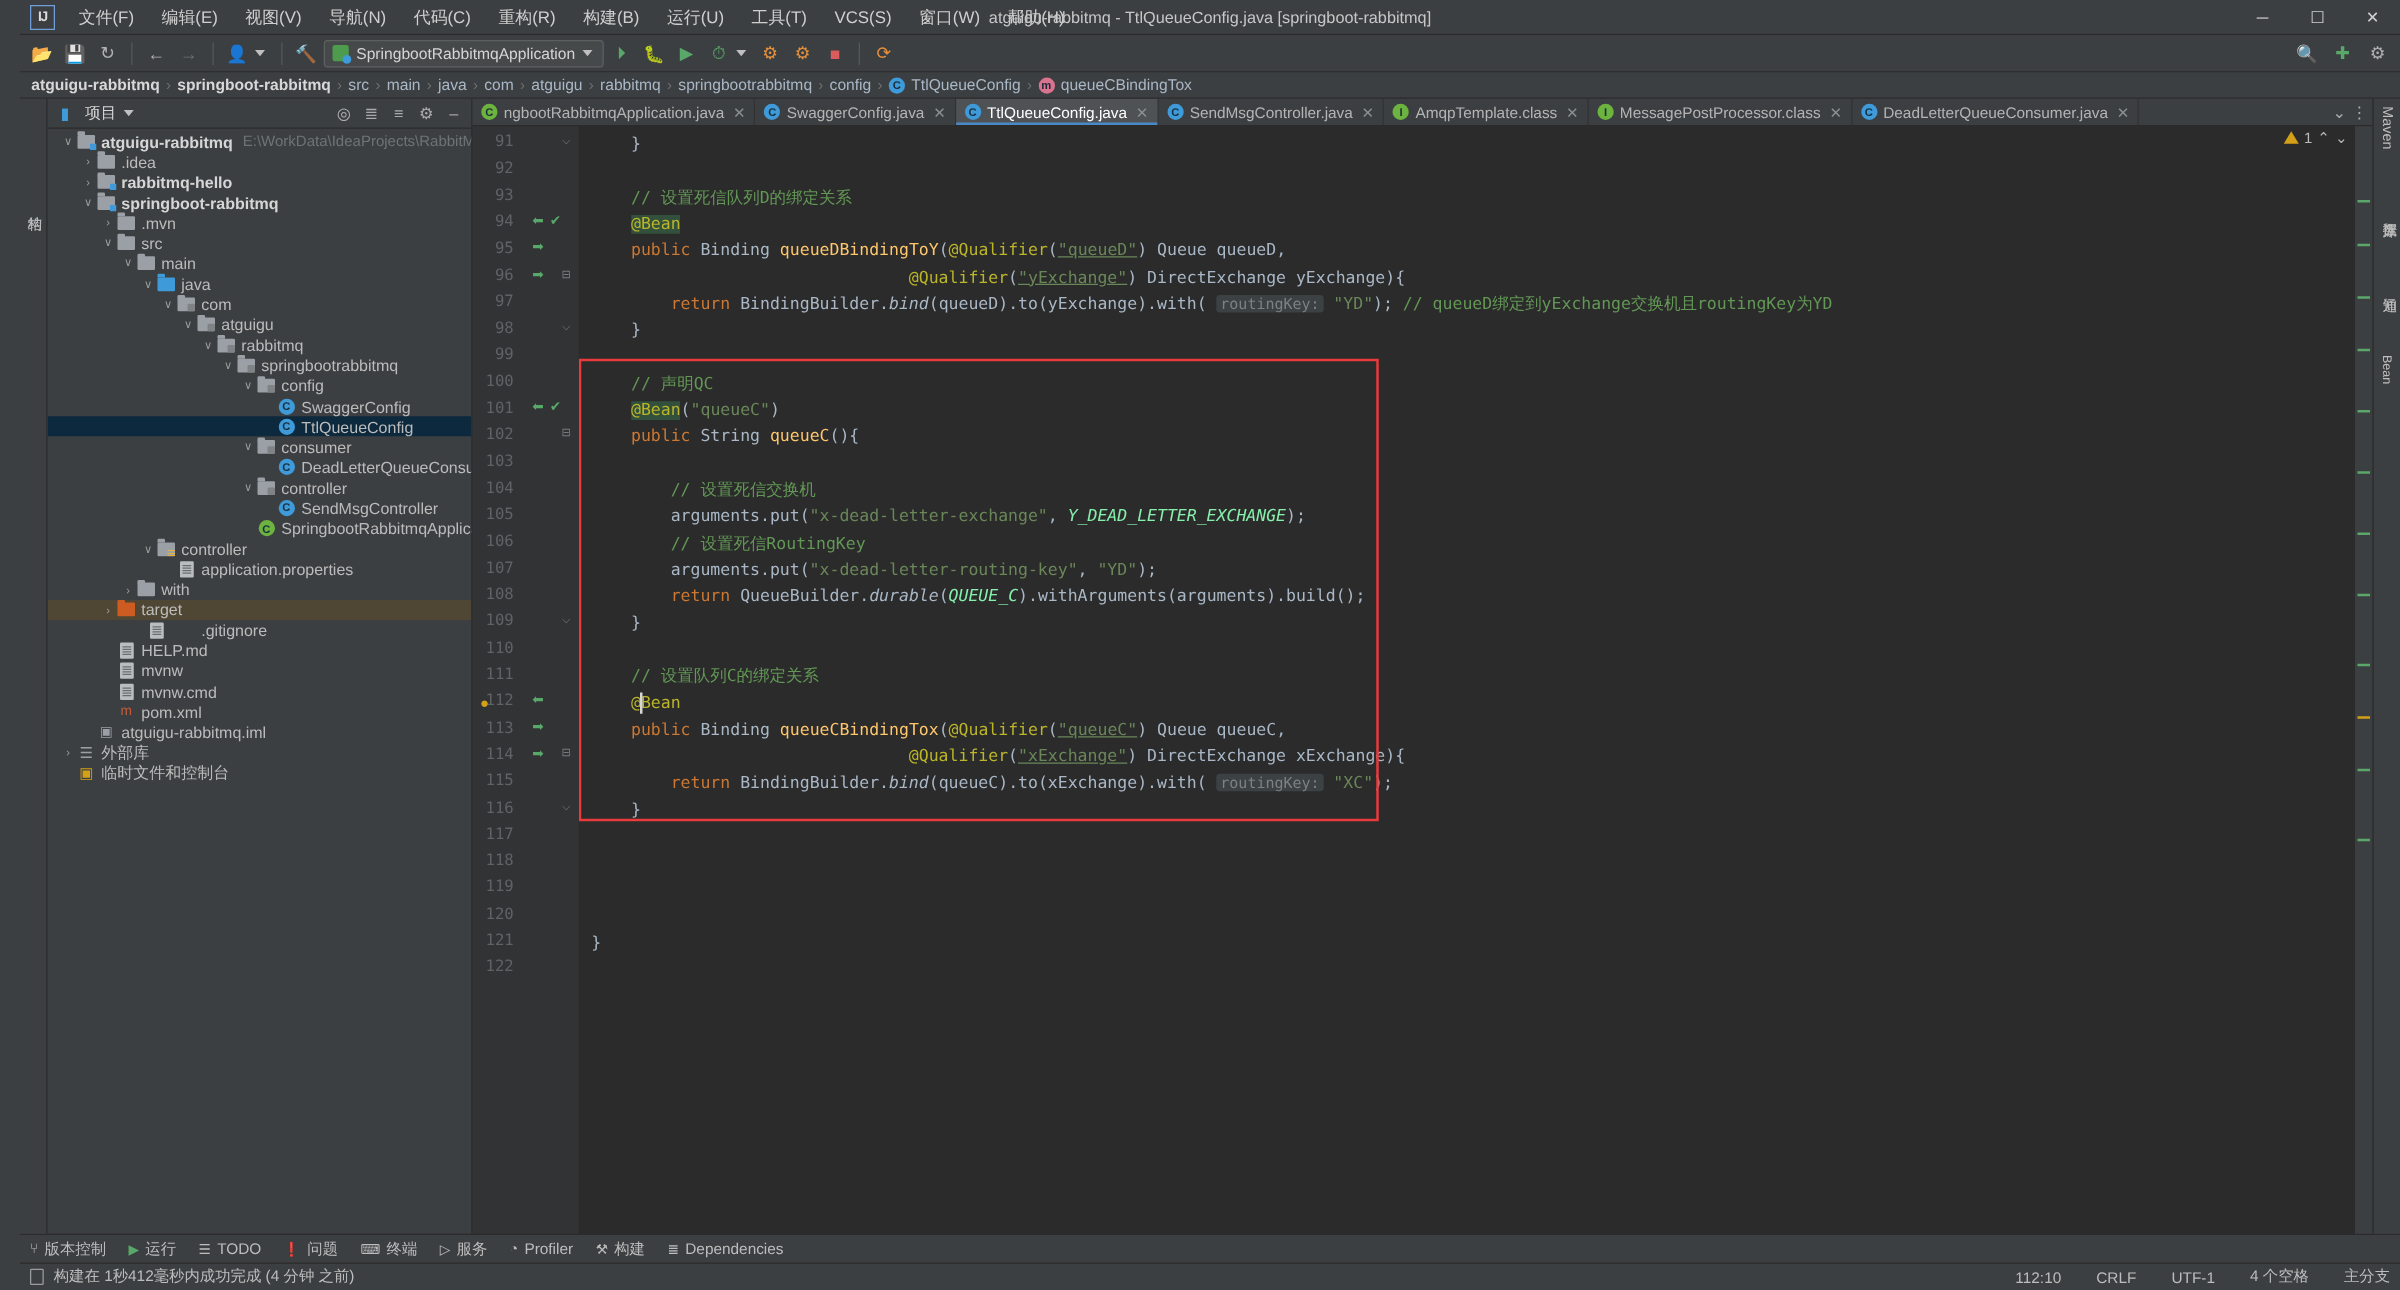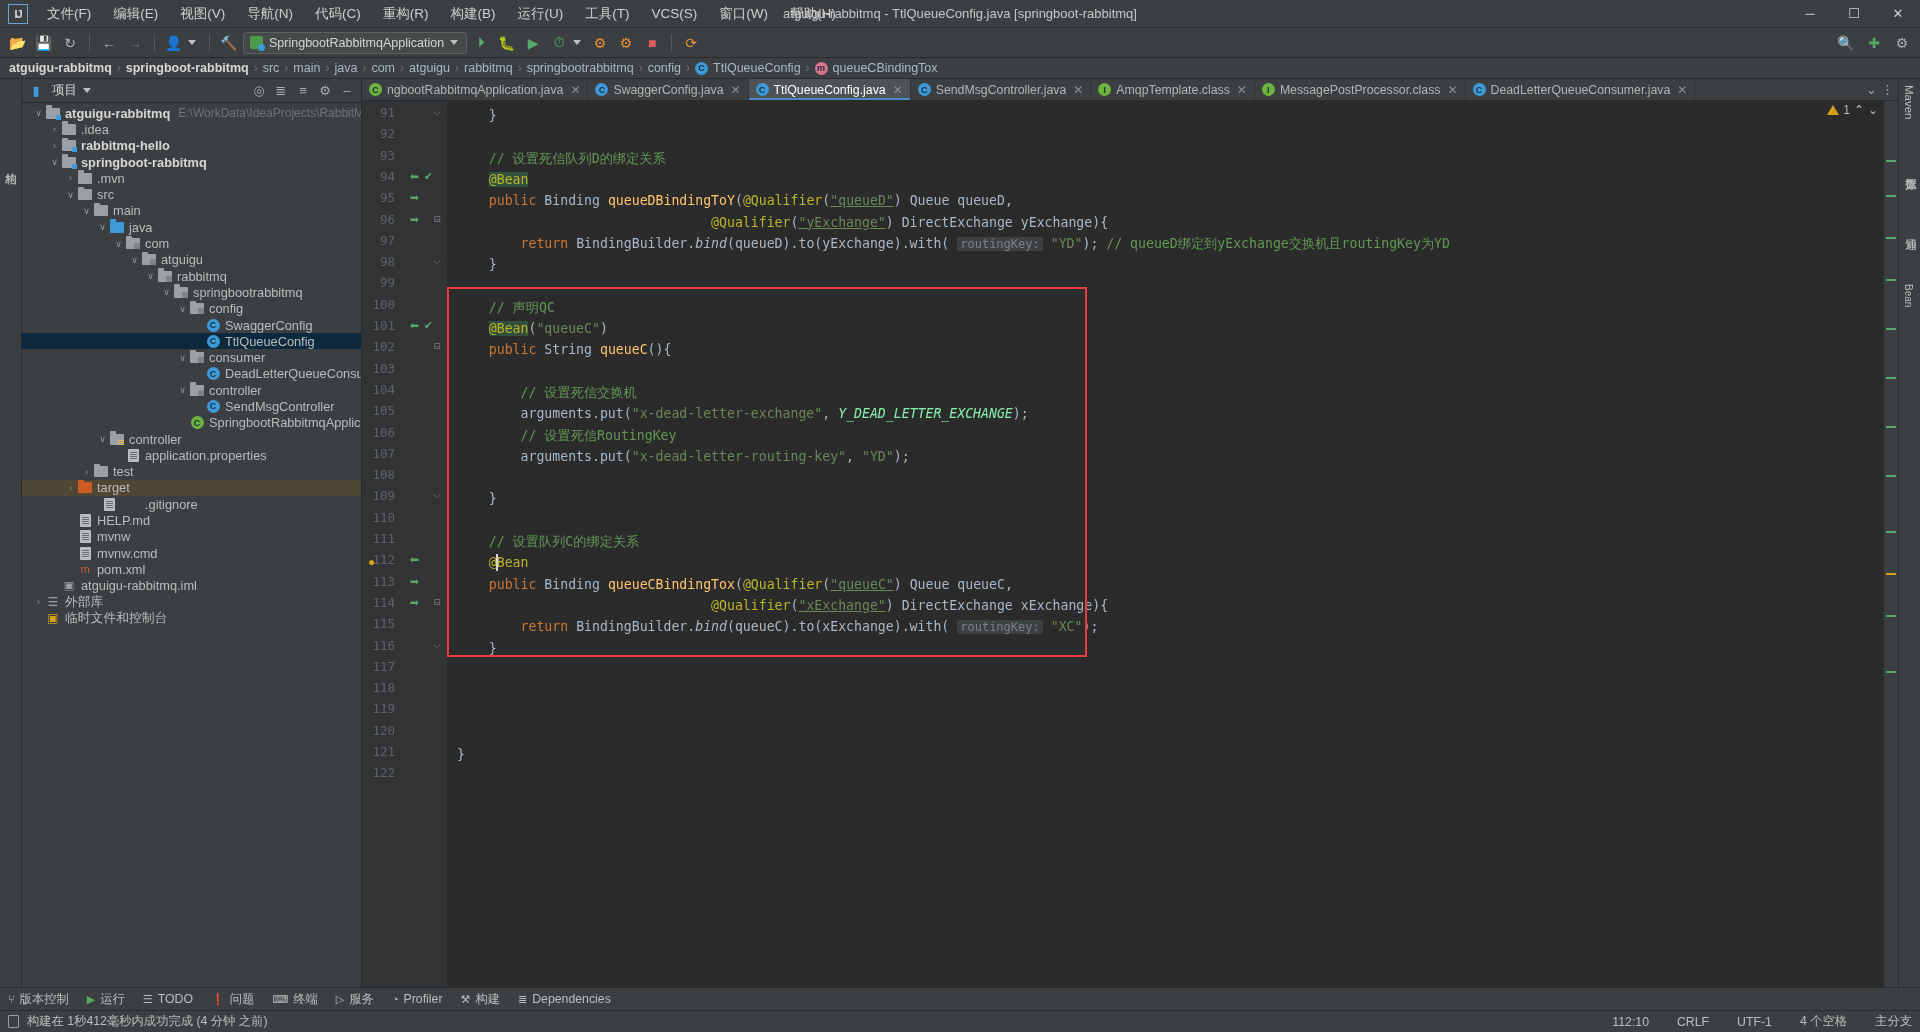--- a/index.html
+++ b/index.html
@@ -1,18 +1,18 @@
 <!DOCTYPE html>
 <html><head>
 <meta charset="utf-8">
 <style>
   * { box-sizing: border-box; margin:0; padding:0; }
   html,body { width:1920px; height:1032px; overflow:hidden; background:#3c3f41;
     font-family:"Liberation Sans","DejaVu Sans",sans-serif; font-size:13px; color:#bbbbbb; }
-  .app { width:1920px; height:1032px; display:flex; flex-direction:column; }
+  .app { width:1920px; height:1032px; display:flex; flex-direction:column;padding-left:16px; }
 
   
   .titlebar { height:28px; background:#3c3f41; display:flex; align-items:center;
      border-bottom:1px solid #2b2b2b; flex:0 0 28px; }
   .ij-logo { width:20px; height:20px; margin:0 8px 0 8px; border:1px solid #6f9fd8;
      background:#3c3f41; color:#ddd; font-size:11px; font-weight:bold; display:flex;
      align-items:center; justify-content:center; letter-spacing:-1px; }
   .menu { display:flex; align-items:center; gap:0px; }
   .menu-item { padding:4px 11px; font-size:13.5px; color:#cfcfcf; white-space:nowrap; }
   .title-text { position:absolute; left:0; right:0; text-align:center; font-size:13px;
@@ -462,21 +462,21 @@
             <span class="ico">
               <span class="doc"></span>
             </span>
             <span class="nlabel">application.properties</span>
           </div>
           <div class="node" style="padding-left: 58px;">
             <span class="arrow">›</span>
             <span class="ico">
               <span class="f"></span>
             </span>
-            <span class="nlabel">test</span>
+            <span class="nlabel">with</span>
           </div>
           <div class="node target-hl" style="padding-left: 42px;">
             <span class="arrow">›</span>
             <span class="ico">
               <span class="f orange"></span>
             </span>
             <span class="nlabel">target</span>
           </div>
           <div class="node" style="padding-left: 42px; gap: 24px;">
             <span class="arrow"></span>
@@ -649,20 +649,21 @@
             <div class="cline" style="top: 131.8px;">        <span class="kw">return</span> <span class="txt">BindingBuilder.</span><span class="typ" style="font-style:italic">bind</span><span class="txt">(queueD).to(yExchange).with(</span> <span class="hint">routingKey:</span> <span class="str">"YD"</span><span class="txt">); </span><span class="cmt">// queueD绑定到yExchange交换机且routingKey为YD</span></div>
             <div class="cline" style="top: 153.1px;">    <span class="txt">}</span></div>
             <div class="cline" style="top: 174.4px;"></div>
             <div class="cline" style="top: 195.7px;">    <span class="cmt">// 声明QC</span></div>
             <div class="cline" style="top: 217px;">    <span class="ann annhl">@Bean</span><span class="txt">(</span><span class="str">"queueC"</span><span class="txt">)</span></div>
             <div class="cline" style="top: 238.3px;">    <span class="kw">public</span> <span class="typ">String</span> <span class="mtd">queueC</span><span class="txt">(){</span></div>
             <div class="cline" style="top: 280.9px;">        <span class="cmt">// 设置死信交换机</span></div>
             <div class="cline" style="top: 302.2px;">        <span class="txt">arguments.put(</span><span class="str">"x-dead-letter-exchange"</span><span class="txt">, </span><span class="stat">Y_DEAD_LETTER_EXCHANGE</span><span class="txt">);</span></div>
             <div class="cline" style="top: 323.5px;">        <span class="cmt">// 设置死信RoutingKey</span></div>
             <div class="cline" style="top: 344.8px;">        <span class="txt">arguments.put(</span><span class="str">"x-dead-letter-routing-key"</span><span class="txt">, </span><span class="str">"YD"</span><span class="txt">);</span></div>
+            <div class="cline" style="top: 366.1px;">        <span class="kw">return</span> <span class="txt">QueueBuilder.</span><span class="typ" style="font-style:italic">durable</span><span class="txt">(</span><span class="stat">QUEUE_C</span><span class="txt">).withArguments(arguments).build();</span></div>
             <div class="cline" style="top: 387.4px;">    <span class="txt">}</span></div>
             <div class="cline" style="top: 408.7px;"></div>
             <div class="cline" style="top: 430px;">    <span class="cmt">// 设置队列C的绑定关系</span></div>
             <div class="cline" style="top: 451.3px;">    <span class="ann">@Bean</span></div>
             <div class="cline" style="top: 472.6px;">    <span class="kw">public</span> <span class="typ">Binding</span> <span class="mtd">queueCBindingTox</span><span class="txt">(</span><span class="ann">@Qualifier</span><span class="txt">(</span><span class="str ulink">"queueC"</span><span class="txt">) Queue queueC,</span></div>
             <div class="cline" style="top: 493.9px;">                                <span class="ann">@Qualifier</span><span class="txt">(</span><span class="str ulink">"xExchange"</span><span class="txt">) DirectExchange xExchange){</span></div>
             <div class="cline" style="top: 515.2px;">        <span class="kw">return</span> <span class="txt">BindingBuilder.</span><span class="typ" style="font-style:italic">bind</span><span class="txt">(queueC).to(xExchange).with(</span> <span class="hint">routingKey:</span> <span class="str">"XC"</span><span class="txt">);</span></div>
             <div class="cline" style="top: 536.5px;">    <span class="txt">}</span></div>
             <div class="cline" style="top: 557.8px;"></div>
             <div class="cline" style="top: 579.1px;"></div>

